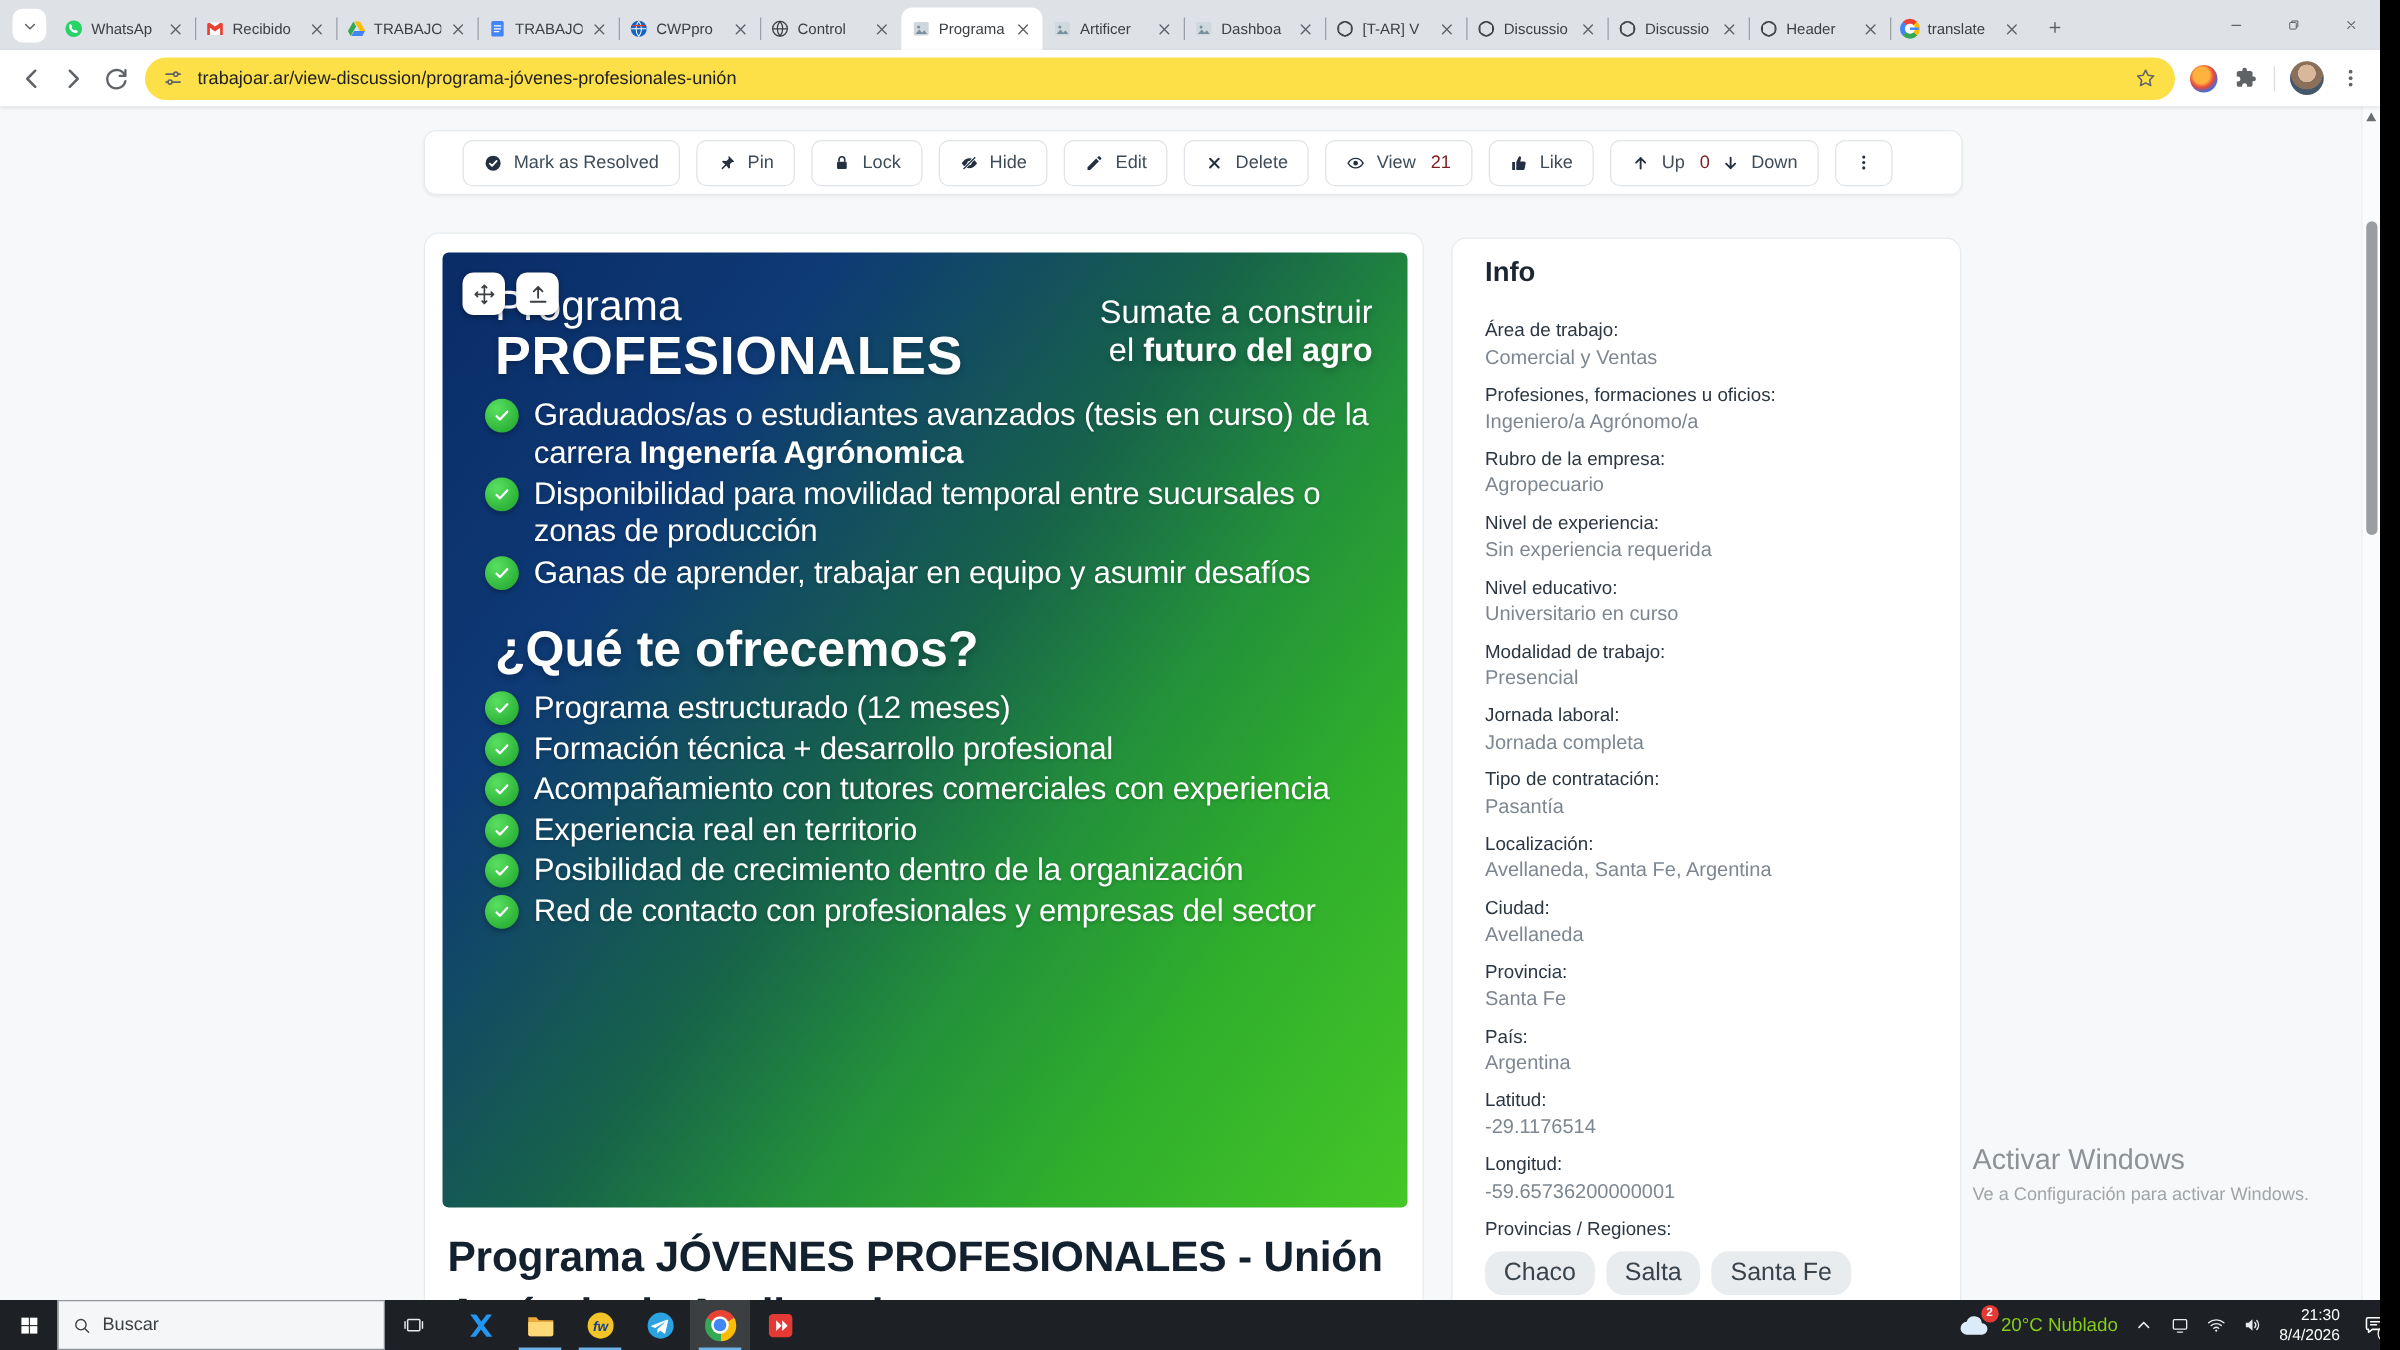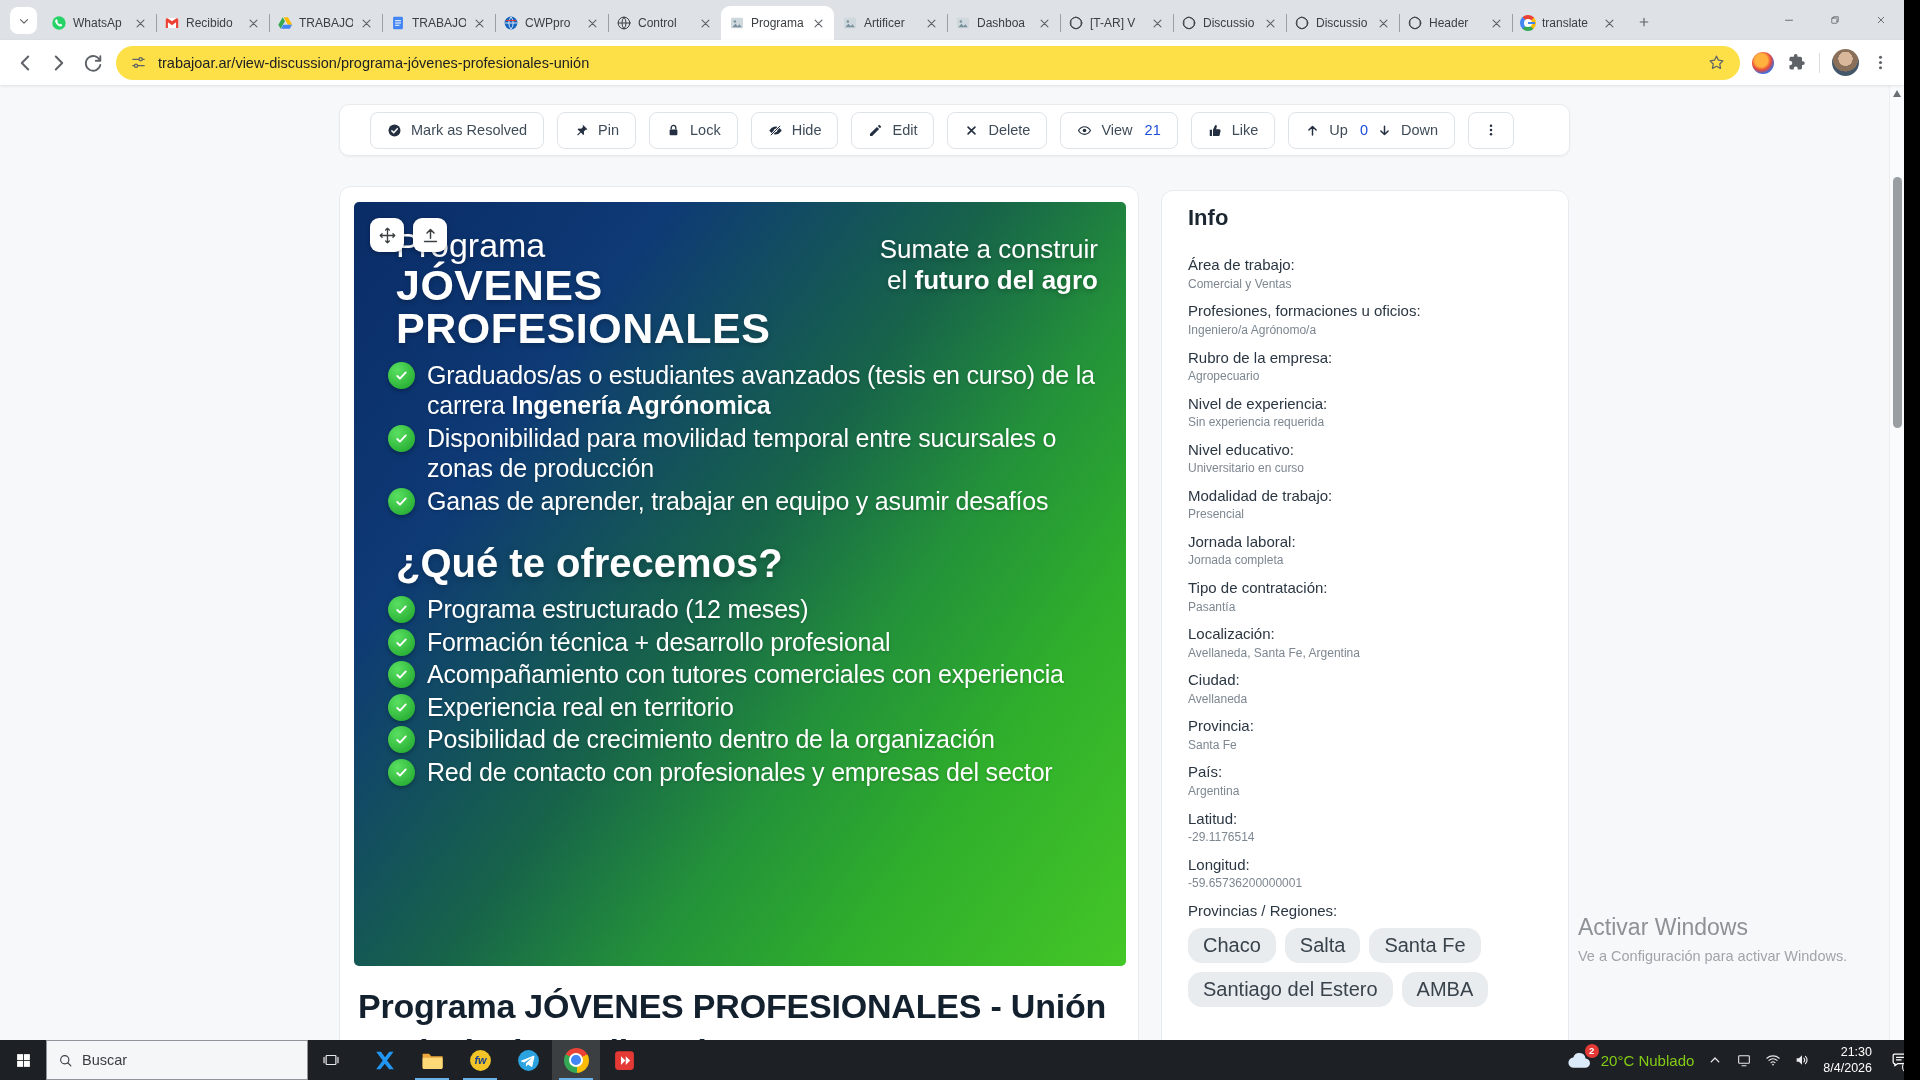--- a/index.html
+++ b/index.html
@@ -38,21 +38,21 @@
   .navdiv{width:1px;height:20px;background:#dadce0;}
   .avatar{width:27px;height:27px;border-radius:50%;background:radial-gradient(circle at 50% 36%,#d8b79a 0 32%,#8a6f5a 33% 58%,#45586b 59% 100%);flex:0 0 27px;}
   .kebabbtn-nav{width:19px;height:19px;color:#5f6368;flex:0 0 19px;}
 
   
   #content{position:absolute;top:85px;left:0;right:0;bottom:40px;background:#f7f8f9;}
   #actionbar{position:absolute;left:339px;top:19px;width:1231px;height:52px;background:#fff;border:1px solid #e8ebee;border-radius:10px;box-shadow:0 1px 2px rgba(0,0,0,.05);display:flex;align-items:center;gap:13px;padding:0 30px;box-sizing:border-box;}
   .btnwrap{display:contents;}
   .abtn{height:37px;border:1px solid #dee3e8;border-radius:8px;background:#fff;display:flex;align-items:center;gap:9px;padding:0 16px;font-size:14.5px;color:#3e4c59;white-space:nowrap;font-family:"Liberation Sans",sans-serif;}
   .abtn .ic{width:15px;height:15px;color:#243041;}
-  .abtn .cnt{color:#1d4ed8;margin-left:3px;}
+  .abtn .cnt{color:#7f1d1d;margin-left:3px;}
   .kebabbtn{width:46px;justify-content:center;padding:0;}
   .kebabbtn .ic{width:16px;height:16px;}
 
   
   #leftcard{position:absolute;left:339px;top:101px;width:800px;height:940px;background:#fff;border:1px solid #e8ebee;border-radius:12px;box-sizing:border-box;padding:15px 14px;}
   #poster{position:relative;width:772px;height:764px;border-radius:5px;overflow:hidden;color:#fff;box-sizing:border-box;padding:26px 16px 0 34px;
     background:linear-gradient(126deg,#0a2c67 0%,#0e3a75 24%,#17634a 48%,#23913a 63%,#2fae2c 78%,#44c727 100%);}
   .pbtns{position:absolute;top:16px;left:16px;display:flex;gap:9px;}
   .pbtn{width:34px;height:34px;background:#fff;border-radius:9px;display:flex;align-items:center;justify-content:center;color:#3c4043;box-shadow:0 1px 4px rgba(0,0,0,.35);}
   .pbtn .ic{width:19px;height:19px;}
@@ -70,21 +70,21 @@
   .pcheck .ic{width:15px;height:15px;}
   .ptext{font-size:25px;line-height:1.22;letter-spacing:-.2px;text-shadow:0 1px 3px rgba(0,0,0,.2);}
   .ptext b{font-weight:700;}
   #posttitle{margin:18px 4px 0;font-size:34px;font-weight:700;color:#13202e;line-height:1.33;letter-spacing:-.2px;}
 
   
   #infocard{position:absolute;left:1161px;top:105px;width:408px;height:900px;background:#fff;border:1px solid #e8ebee;border-radius:12px;box-sizing:border-box;padding:14px 26px;}
   #infotitle{font-size:22px;font-weight:700;color:#1b2631;margin:0 0 24px;line-height:1.2;}
   .ifield{margin-bottom:9px;}
   .ilabel{font-size:15px;font-weight:400;color:#2a3642;line-height:1.3;}
-  .ivalue{font-size:12px;color:#7d8791;margin-top:2px;line-height:1.3;}
+  .ivalue{font-size:16px;color:#7d8791;margin-top:2px;line-height:1.3;}
   .chips{display:flex;flex-wrap:wrap;gap:9px;margin-top:8px;}
   .chip{background:#e9ecef;border-radius:14px;padding:6px 15px;font-size:20px;color:#39434c;}
 
   
   #watermark{position:absolute;left:1578px;top:829px;width:340px;color:rgba(126,131,136,.88);}
   #wm1{font-size:23px;}
   #wm2{font-size:14.5px;margin-top:7px;color:rgba(126,131,136,.72);}
 
   
   #scrollbar{position:absolute;right:0;top:85px;width:15px;height:955px;background:#fafbfc;border-left:1px solid #eceef0;box-sizing:border-box;}
@@ -541,21 +541,20 @@
               <span class="ic">
                 <svg viewBox="0 0 24 24" fill="none" stroke="currentColor" stroke-width="1.9" stroke-linecap="round" stroke-linejoin="round">
                   <path d="M12 15.5v-11M7.6 8.9L12 4.5l4.4 4.4M4.5 19.5h15"></path>
                 </svg>
               </span>
             </div>
         </div>
         <div class="phead">
           <div>
             <div class="pkick">Programa</div>
-            <div class="ptitle">JÓVENES</div>
             <div class="ptitle">PROFESIONALES</div>
           </div>
           <div class="pslogan">
             <div>Sumate a construir</div>
             <div><span>el </span><b>futuro del agro</b></div>
           </div>
         </div>
         <div class="plist">
             <div class="pitem">
               <span class="pcheck">

